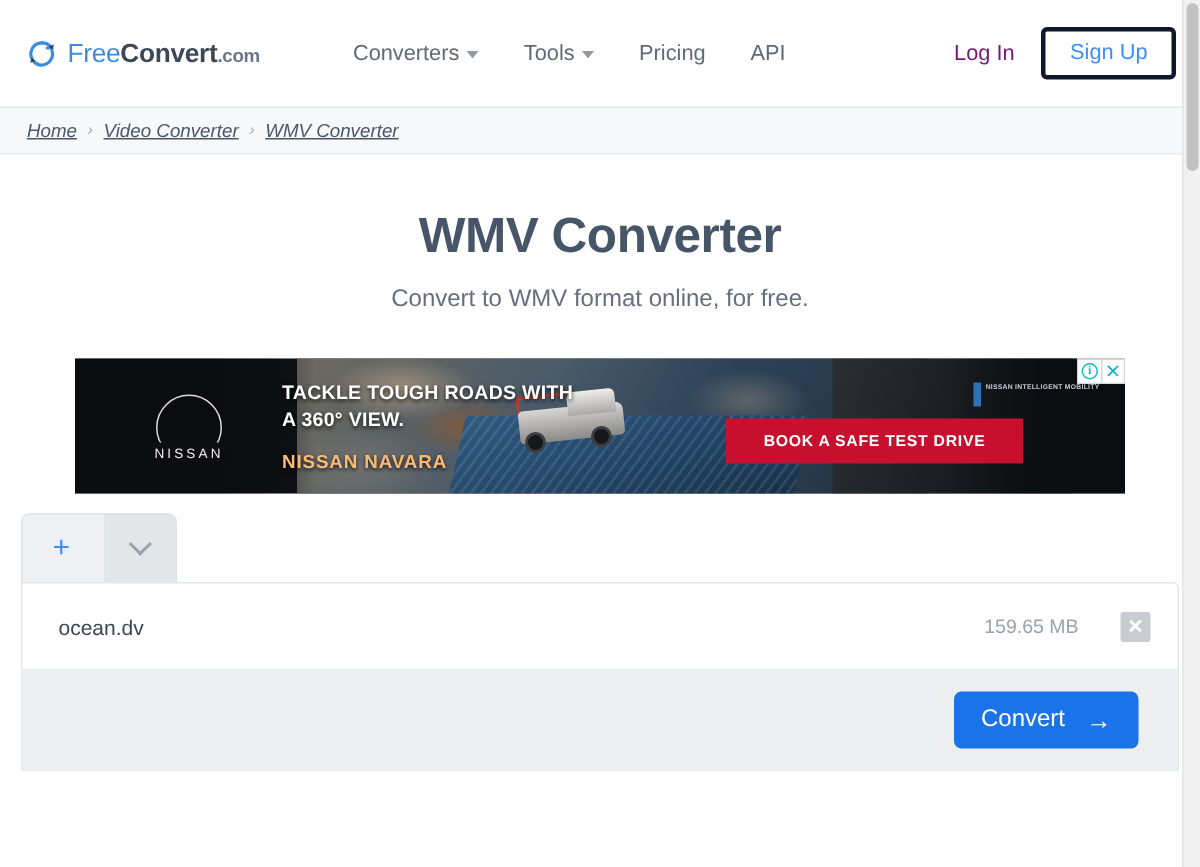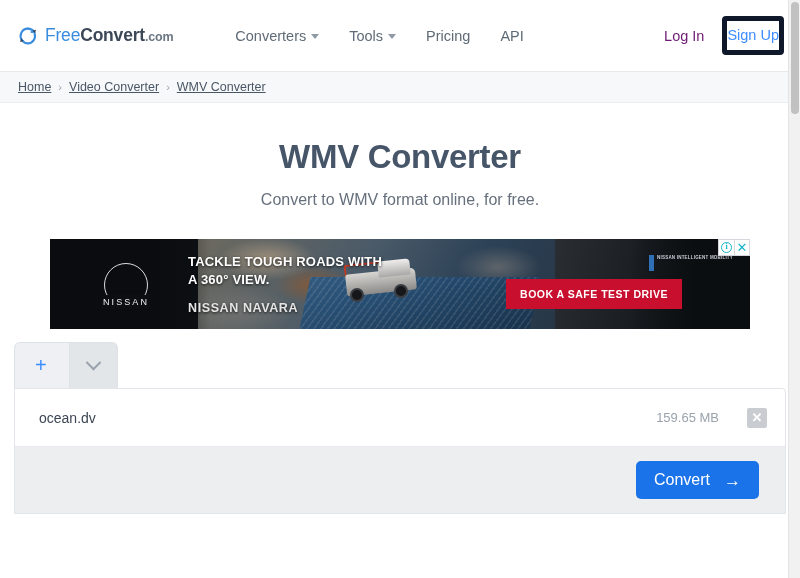--- a/index.html
+++ b/index.html
@@ -40,31 +40,31 @@
     border-top: 5px solid #8f9aa6;
     margin-top: 2px;
   }
 
   .header-right {
     margin-left: auto; display: flex; align-items: center; gap: 18px;
   }
   .login-link { font-size: 14.5px; color: #701a75; cursor: pointer; }
   .signup-btn {
     font-size: 14.5px; color: #3c8dff;
-    border: 5px solid #0f172a; border-radius: 4px;
-    padding: 7px 0 8px; background: #fff; cursor: pointer;
+    border: 3px solid #0f172a; border-radius: 4px;
+    padding: 7px 16px 8px; background: #fff; cursor: pointer;
     line-height: 1;
   }
 
   
   .breadcrumb {
     height: 31px; background: #f7f8fa;
     border-bottom: 1px solid #ebedf0;
     display: flex; align-items: center; gap: 7px;
-    padding-left: 18px; font-size: 12.5px;
+    padding-left: 18px; font-size: 12.5px; font-style: italic;
   }
   .crumb { color: #4a5766; text-decoration: underline; cursor: pointer; white-space: nowrap; }
   .crumb-sep { color: #9aa4af; font-size: 11px; }
 
   
   .hero { padding-top: 34px; text-align: center; }
   .hero h1 {
     font-size: 33px; font-weight: 700; color: #475569;
     letter-spacing: -0.3px; line-height: 1.2;
   }
@@ -153,28 +153,28 @@
     font-family: "Liberation Sans", sans-serif; font-weight: 400;
   }
   .ad-copy {
     position: absolute; left: 138px; top: 14px; z-index: 3;
     color: #ffffff; font-size: 13px; font-weight: 600;
     line-height: 1.38; letter-spacing: .2px;
     text-shadow: 0 1px 3px rgba(0,0,0,.8);
   }
   .ad-sub {
     position: absolute; left: 138px; top: 62px; z-index: 3;
-    color: #e5e5e5; font-size: 12.5px; font-weight: 600; letter-spacing: .6px;
+    color: #fdba74; font-size: 12.5px; font-weight: 600; letter-spacing: .6px;
     text-shadow: 0 1px 3px rgba(0,0,0,.8);
   }
   .ad-cta {
     position: absolute; right: 68px; top: 40px; z-index: 4;
     background: #c8102e; color: #fff;
     font-size: 10.5px; font-weight: 600; letter-spacing: .5px;
-    padding: 9px 14px; white-space: nowrap;
+    padding: 9px 25px; white-space: nowrap;
   }
   .ad-nim {
     position: absolute; right: 17px; top: 16px; z-index: 4;
     display: flex; gap: 3px; align-items: flex-start;
   }
   .nim-bar { width: 5px; height: 16px; background: #2f6fb5; }
   .nim-text {
     color: #c6cdd4; font-size: 4.5px; line-height: 1.45;
     letter-spacing: .2px; font-weight: 700; text-transform: uppercase;
   }

